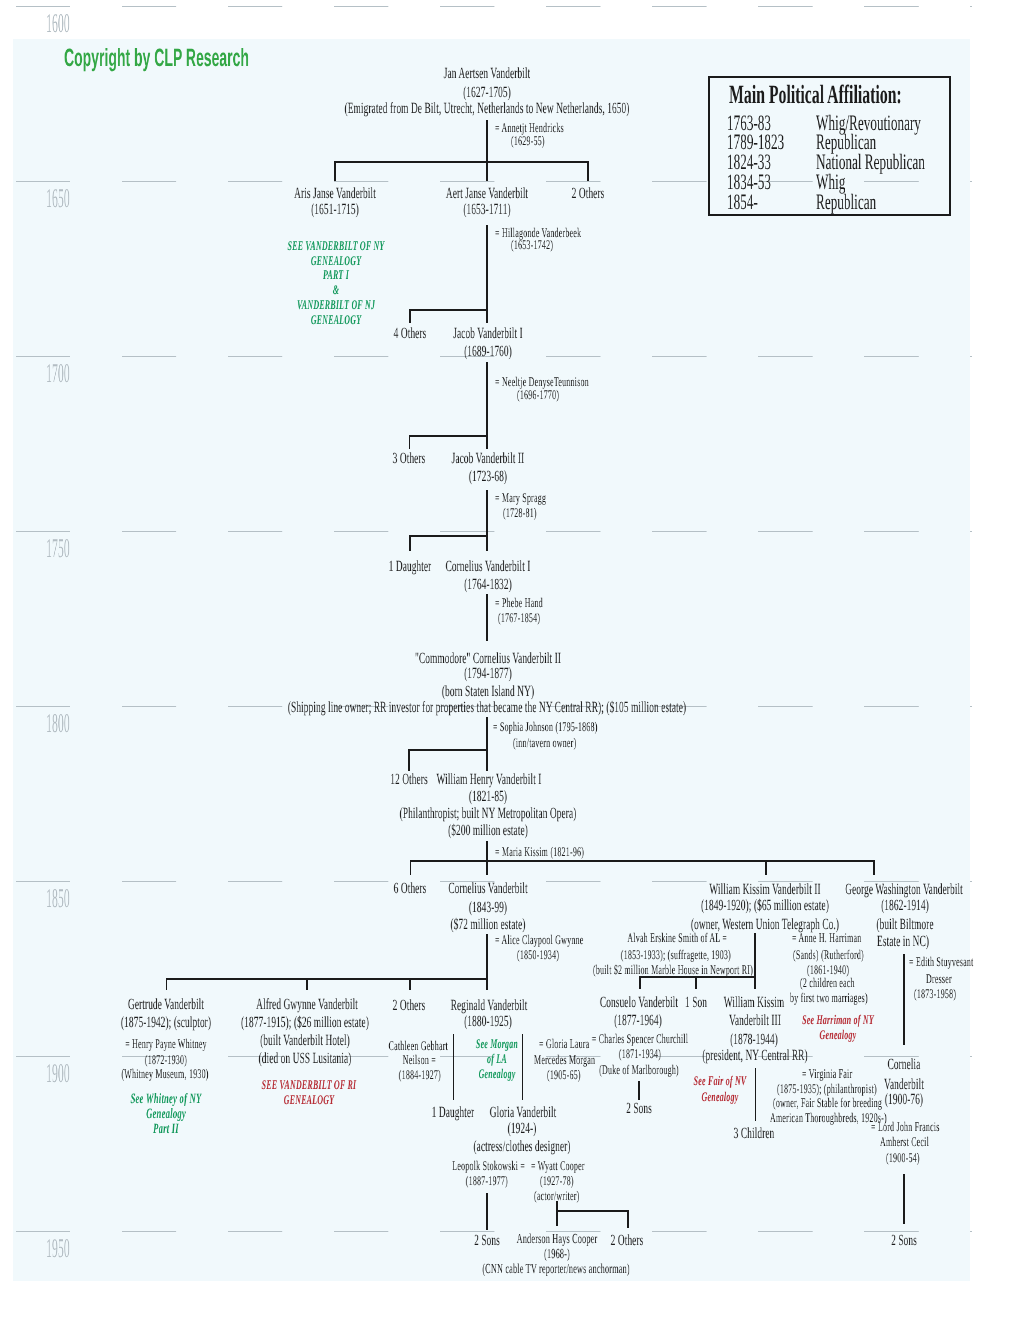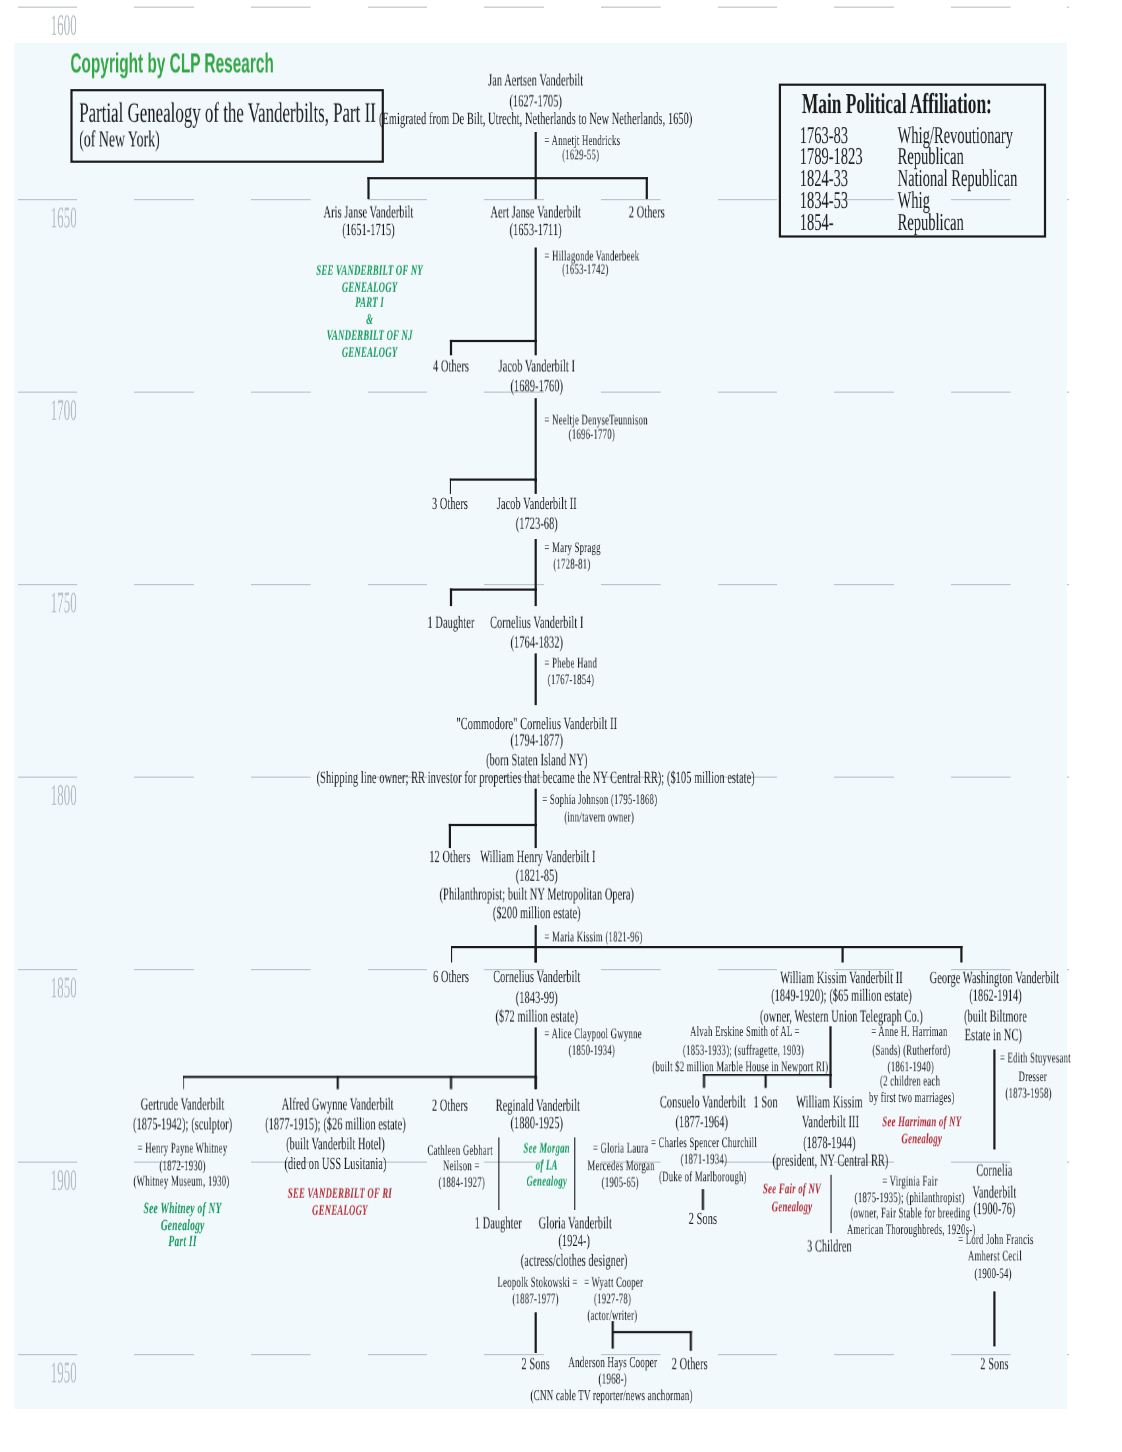--- a/index.html
+++ b/index.html
@@ -57,24 +57,20 @@
     <div class="yr" style="left:46px;top:9.5px">1600</div>
     <div class="yr" style="left:46px;top:184.5px">1650</div>
     <div class="yr" style="left:46px;top:359.5px">1700</div>
     <div class="yr" style="left:46px;top:534.5px">1750</div>
     <div class="yr" style="left:46px;top:709.5px">1800</div>
     <div class="yr" style="left:46px;top:884.5px">1850</div>
     <div class="yr" style="left:46px;top:1059.5px">1900</div>
     <div class="yr" style="left:46px;top:1234.5px">1950</div>
   </div>
   <div id="copyright">Copyright by CLP Research</div>
-  <div id="titlebox">
-    <div class="t1">Partial Genealogy of the Vanderbilts, Part II</div>
-    <div class="t2">(of New York)</div>
-  </div>
   <div id="legend">
     <div class="lh" style="top:4.5px">Main Political Affiliation:</div>
     <div class="lr" style="left:17px;top:34px">1763-83</div>
     <div class="lr" style="left:106.3px;top:34px">Whig/Revoutionary</div>
     <div class="lr" style="left:17px;top:53.7px">1789-1823</div>
     <div class="lr" style="left:106.3px;top:53.7px">Republican</div>
     <div class="lr" style="left:17px;top:73.5px">1824-33</div>
     <div class="lr" style="left:106.3px;top:73.5px">National Republican</div>
     <div class="lr" style="left:17px;top:93.3px">1834-53</div>
     <div class="lr" style="left:106.3px;top:93.3px">Whig</div>

